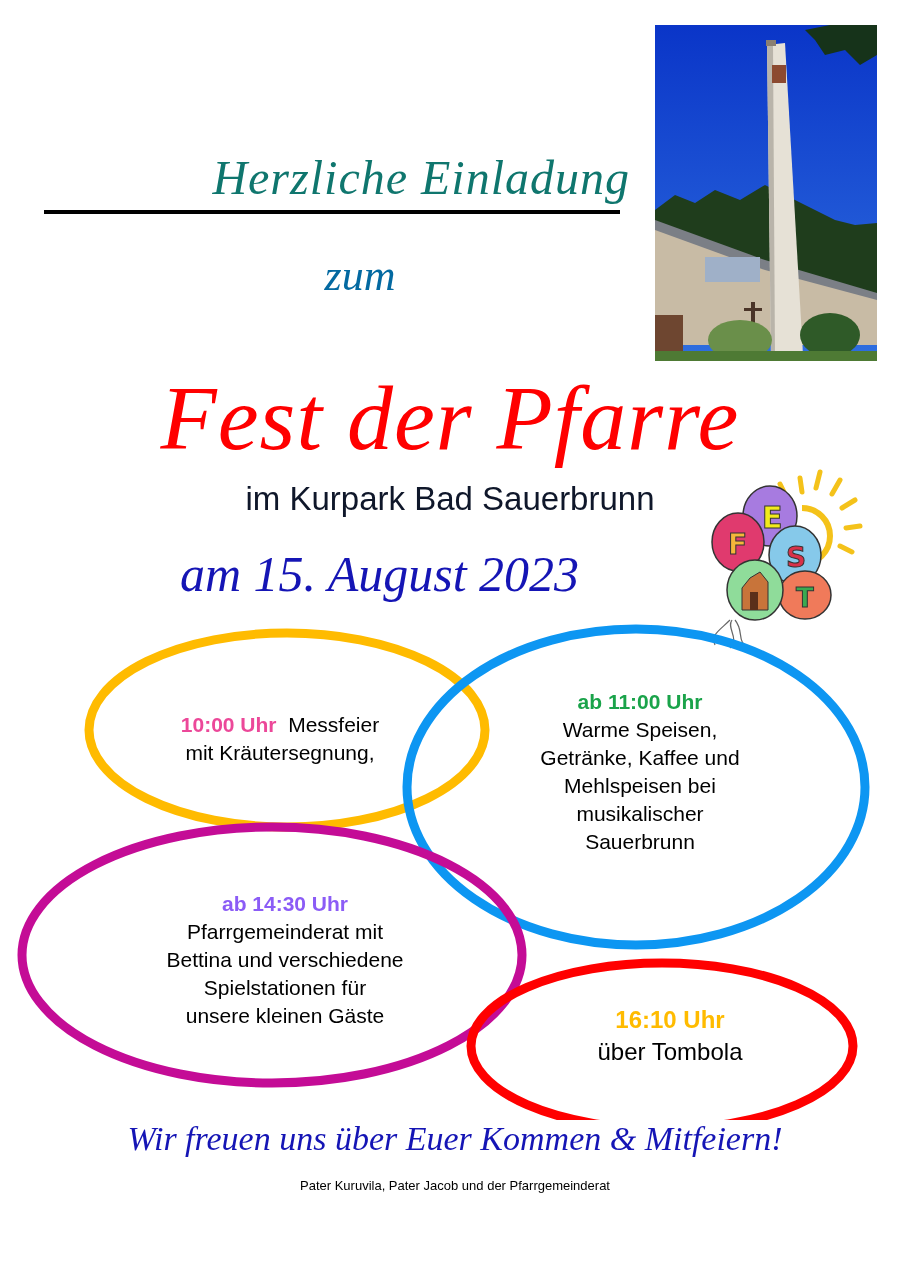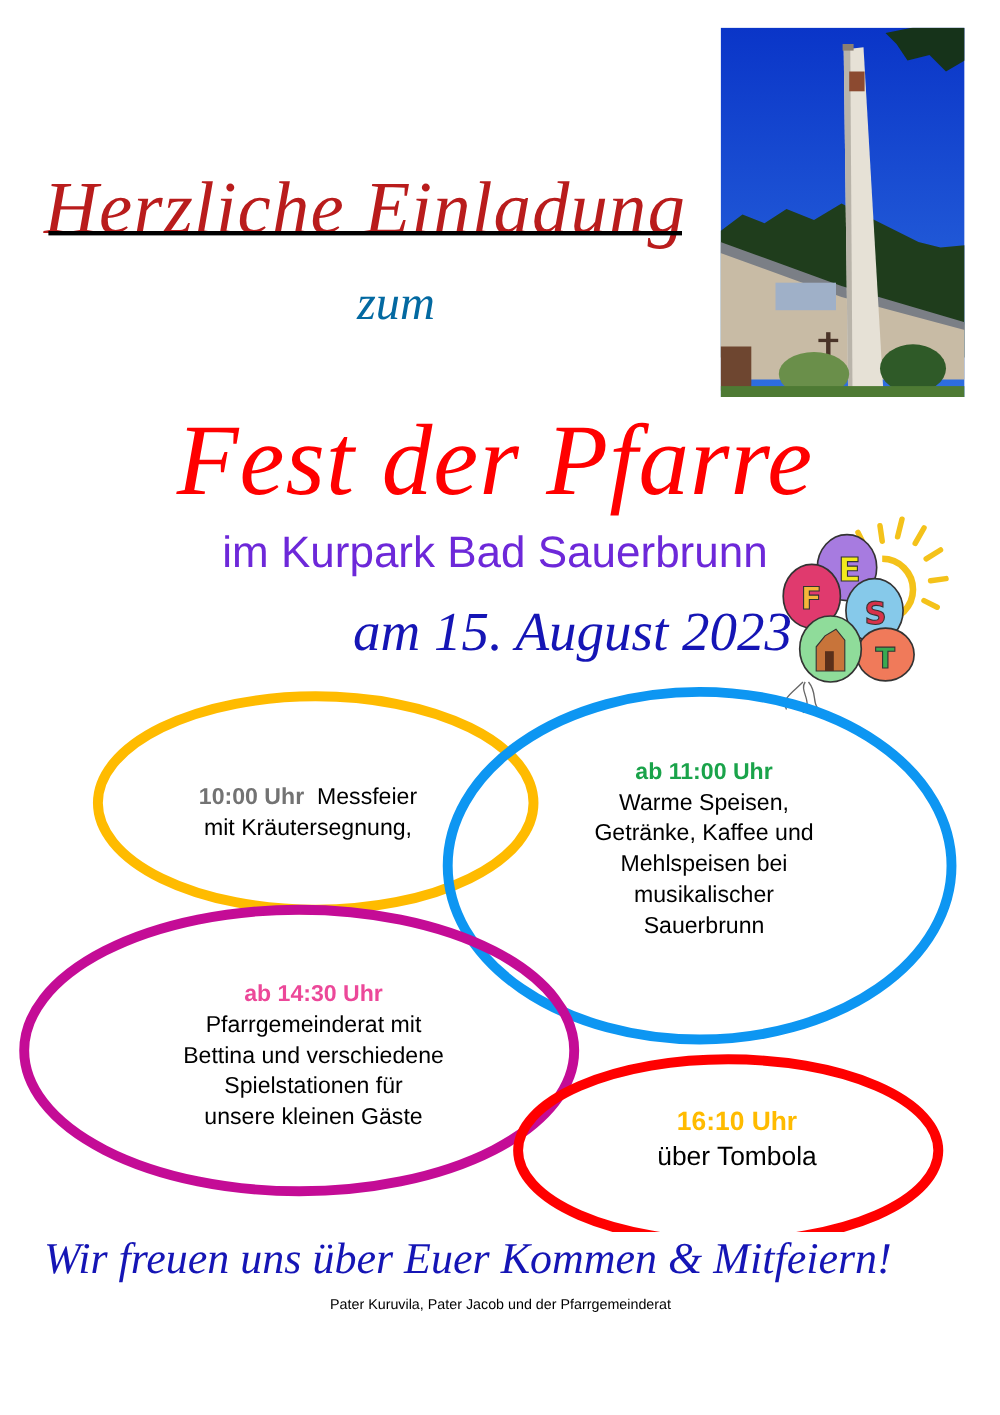--- a/index.html
+++ b/index.html
@@ -1,48 +1,48 @@
 <!DOCTYPE html>
 <html><head>
 <meta charset="utf-8">
 <style>
   html, body { margin: 0; padding: 0; background: #ffffff; }
   body { width: 909px; height: 1286px; position: relative; overflow: hidden; font-family: "Liberation Sans", sans-serif; }
   .abs { position: absolute; }
   .script { font-family: "Liberation Serif", "DejaVu Serif", serif; font-style: italic; }
 
   #title {
-    left: 40px; top: 150px; width: 590px; text-align: left;
-    font-size: 68px; color: #b91c1c; letter-spacing: 1px; white-space: nowrap;
+    left: 40px; top: 150px; width: 590px; text-align: right;
+    font-size: 48px; color: #0f766e; letter-spacing: 1px; white-space: nowrap;
   }
   #title-underline { left: 44px; top: 210px; width: 576px; height: 4px; background: #000; }
   #zum { left: 300px; top: 250px; width: 120px; text-align: center; font-size: 44px; color: #0369a1; }
 
   #photo { left: 655px; top: 25px; width: 222px; height: 336px; overflow: hidden; }
 
   #headline {
     left: 60px; top: 365px; width: 780px; text-align: center;
     font-size: 92px; color: #ff0000; white-space: nowrap; letter-spacing: 1px;
   }
-  #location { left: 150px; top: 480px; width: 600px; text-align: center; font-size: 40px; color: #6d28d9; }
-  #date { left: 180px; top: 545px; width: 540px; text-align: right; font-size: 50px; color: #1515b5; white-space: nowrap; }
+  #location { left: 150px; top: 480px; width: 600px; text-align: center; font-size: 33px; color: #0f172a; }
+  #date { left: 180px; top: 545px; width: 540px; text-align: left; font-size: 50px; color: #1515b5; white-space: nowrap; }
 
   #balloons { left: 690px; top: 460px; width: 180px; height: 190px; }
 
   #rings { left: 0; top: 620px; width: 909px; height: 500px; }
 
   .event-text { text-align: center; font-size: 21px; line-height: 28px; color: #000; }
   .time { font-weight: bold; text-underline-offset: 3px; text-decoration-thickness: 3px; }
 
   #ev1 { left: 120px; top: 711px; width: 320px; }
   #ev2 { left: 480px; top: 688px; width: 320px; }
   #ev3 { left: 120px; top: 890px; width: 330px; }
   #ev4 { left: 530px; top: 1004px; width: 280px; font-size: 24px; line-height: 32px; }
 
-  #closing { left: 40px; top: 1120px; width: 830px; font-size: 40px; color: #1515b5; white-space: nowrap; }
+  #closing { left: 40px; top: 1120px; width: 830px; text-align: center; font-size: 34px; color: #1515b5; white-space: nowrap; }
   #signature { left: 80px; top: 1178px; width: 750px; text-align: center; font-size: 13px; color: #000; }
 </style>
 </head>
 <body>
 
 <div id="title" class="abs script">Herzliche  Einladung</div>
 <div id="title-underline" class="abs"></div>
 <div id="zum" class="abs script">zum</div>
 
 <div id="photo" class="abs">
@@ -112,36 +112,36 @@
 </div>
 
 <svg id="rings" class="abs" width="909" height="500" viewBox="0 0 909 500">
   <ellipse cx="287" cy="110" rx="198" ry="97" fill="none" stroke="#ffbb00" stroke-width="9"></ellipse>
   <ellipse cx="636" cy="167" rx="229" ry="158" fill="none" stroke="#0d96f2" stroke-width="9"></ellipse>
   <ellipse cx="272" cy="335" rx="250" ry="128" fill="none" stroke="#c40c96" stroke-width="9"></ellipse>
   <ellipse cx="662" cy="426" rx="191" ry="83" fill="none" stroke="#ff0000" stroke-width="9"></ellipse>
 </svg>
 
 <div id="ev1" class="abs event-text">
-  <span class="time" style="color:#737373">10:00 Uhr</span>&nbsp;
+  <span class="time" style="color:#ec4899">10:00 Uhr</span>&nbsp;
   <span>Messfeier</span><br>
   <span>mit Kräutersegnung,</span>
 </div>
 
 <div id="ev2" class="abs event-text">
   <span class="time" style="color:#1aa34a">ab 11:00 Uhr</span><br>
   <span>Warme Speisen,</span><br>
   <span>Getränke, Kaffee und</span><br>
   <span>Mehlspeisen bei</span><br>
   <span>musikalischer</span><br>
   <span>Sauerbrunn</span>
 </div>
 
 <div id="ev3" class="abs event-text">
-  <span class="time" style="color:#ec4899">ab 14:30 Uhr</span><br>
+  <span class="time" style="color:#8b5cf6">ab 14:30 Uhr</span><br>
   <span>Pfarrgemeinderat mit</span><br>
   <span>Bettina und verschiedene</span><br>
   <span>Spielstationen für</span><br>
   <span>unsere kleinen Gäste</span>
 </div>
 
 <div id="ev4" class="abs event-text">
   <span style="color:#ffbb00;font-weight:bold">16:10 Uhr</span><br>
   <span>über Tombola</span>
 </div>

